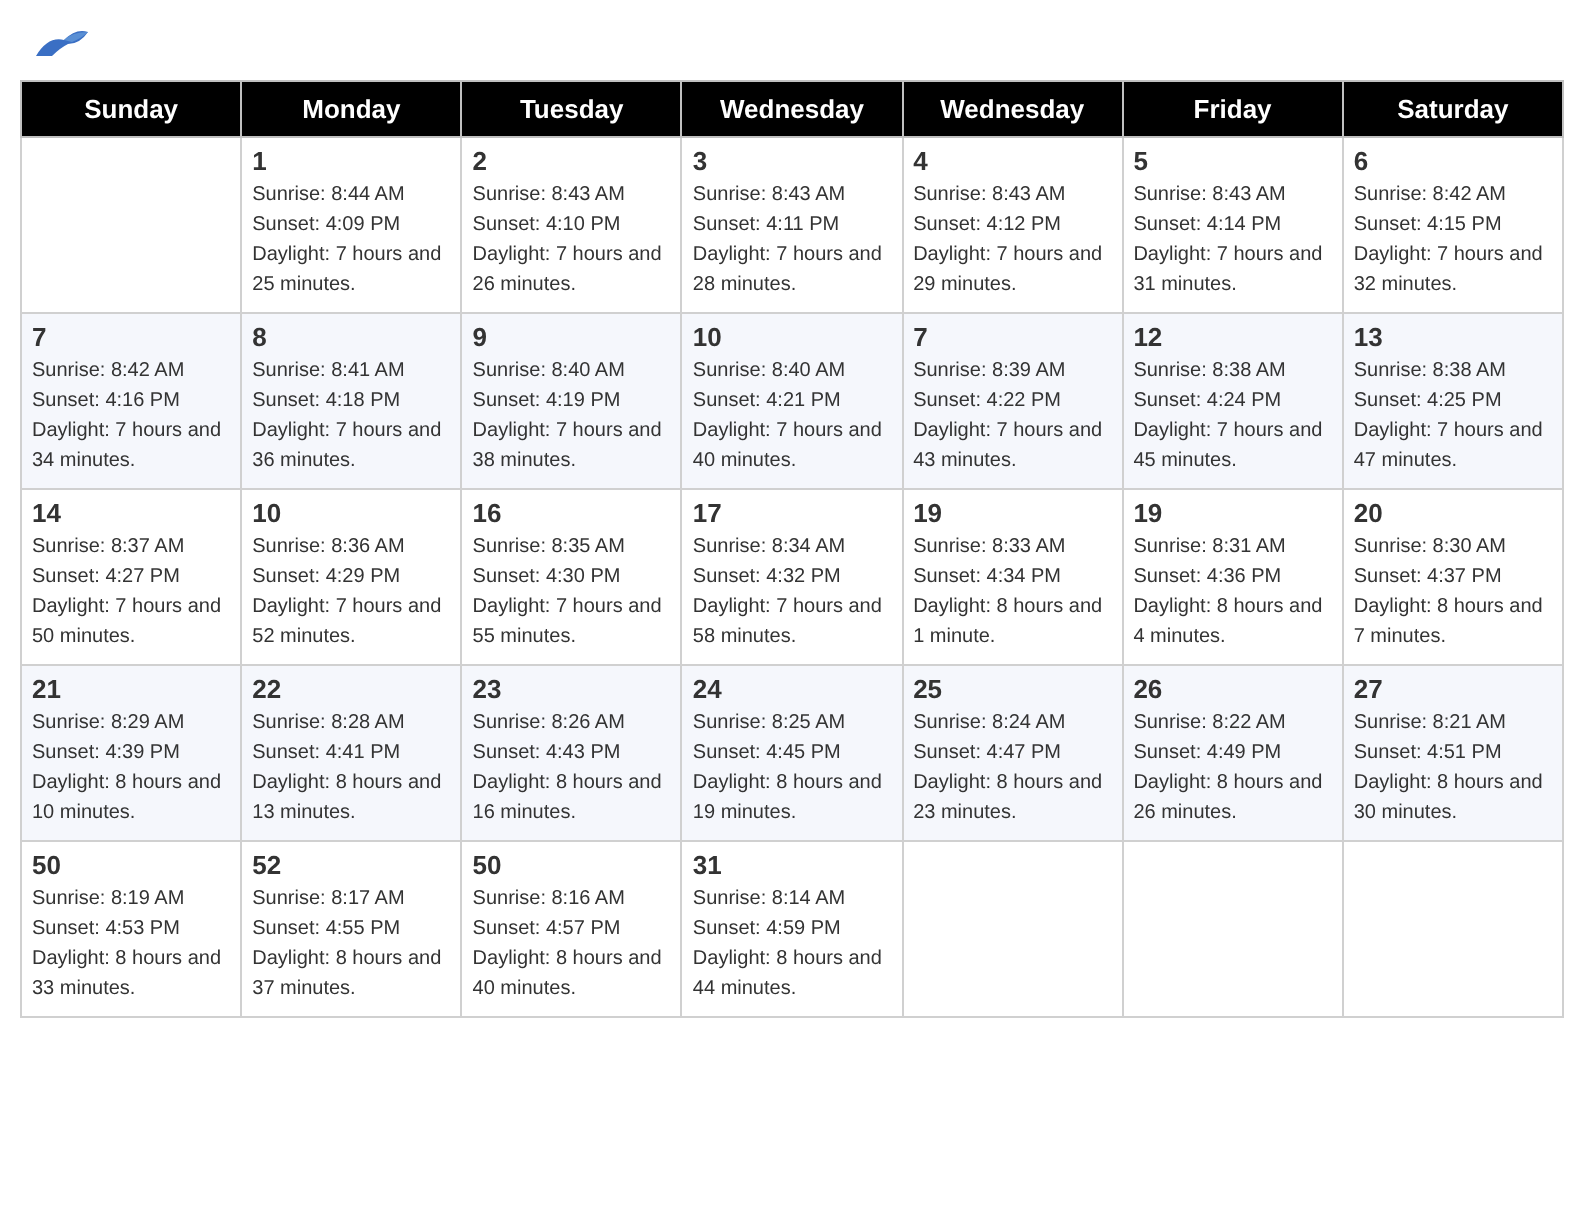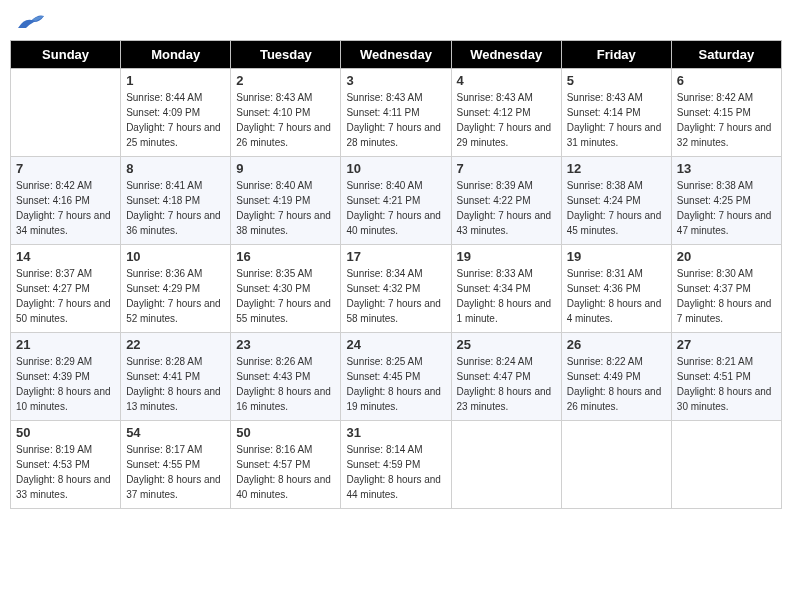--- a/index.html
+++ b/index.html
@@ -243,21 +243,21 @@
           <div class="day-number">27</div>
           <div class="day-info">Sunrise: 8:21 AM<br>Sunset: 4:51 PM<br>Daylight: 8 hours and 30 minutes.</div>
         </td>
       </tr>
       <tr>
         <td>
           <div class="day-number">50</div>
           <div class="day-info">Sunrise: 8:19 AM<br>Sunset: 4:53 PM<br>Daylight: 8 hours and 33 minutes.</div>
         </td>
         <td>
-          <div class="day-number">54</div>
+          <div class="day-number">52</div>
           <div class="day-info">Sunrise: 8:17 AM<br>Sunset: 4:55 PM<br>Daylight: 8 hours and 37 minutes.</div>
         </td>
         <td>
           <div class="day-number">50</div>
           <div class="day-info">Sunrise: 8:16 AM<br>Sunset: 4:57 PM<br>Daylight: 8 hours and 40 minutes.</div>
         </td>
         <td>
           <div class="day-number">31</div>
           <div class="day-info">Sunrise: 8:14 AM<br>Sunset: 4:59 PM<br>Daylight: 8 hours and 44 minutes.</div>
         </td>

